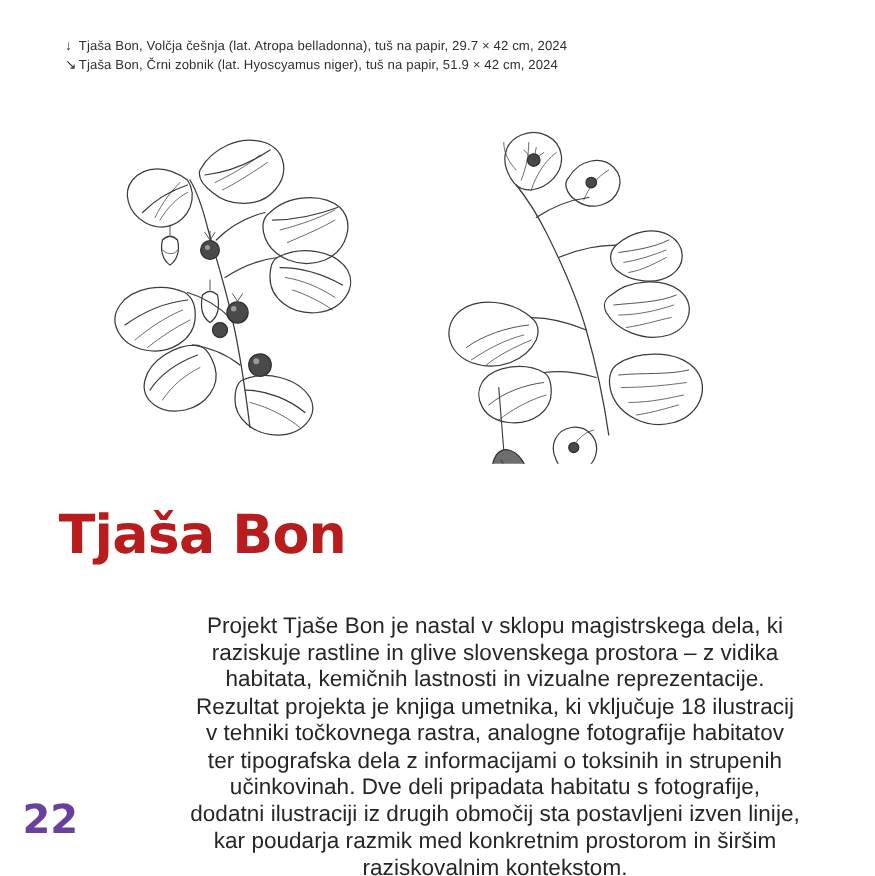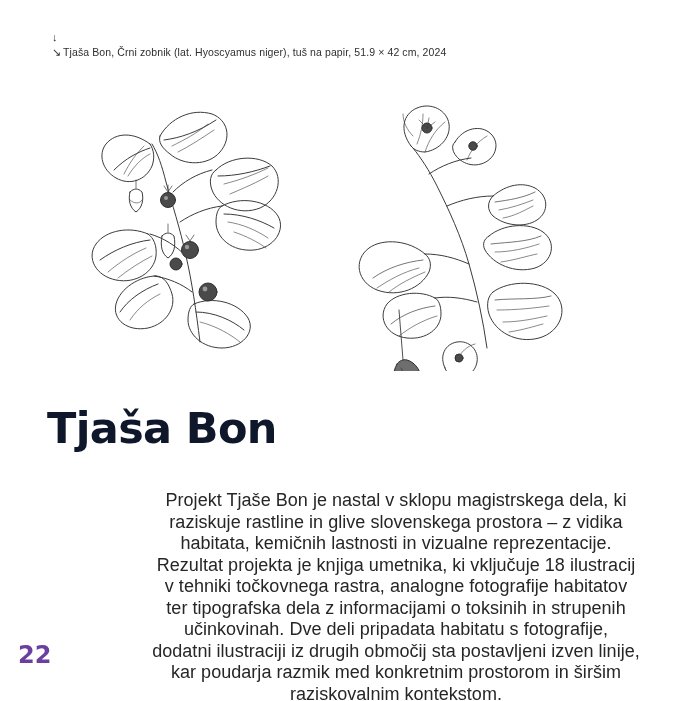--- a/index.html
+++ b/index.html
@@ -66,21 +66,21 @@
   
   .artist-title {
     position: absolute;
     left: 47px;
     top: 404px;
     font-family: "DejaVu Sans", sans-serif;
     font-weight: 700;
     font-size: 43px;
     line-height: 48px;
     letter-spacing: -0.015em;
-    color: #0f172a;
+    color: #b91c1c;
     white-space: nowrap;
   }
 
   
   .body-text {
     position: absolute;
     left: 152px;
     top: 472px;
     width: 488px;
     font-size: 18px;
@@ -90,33 +90,34 @@
     letter-spacing: 0.002em;
   }
 
   
   .page-number {
     position: absolute;
     left: 18px;
     top: 640px;
     font-family: "DejaVu Sans", sans-serif;
     font-weight: 700;
-    font-size: 24px;
+    font-size: 32px;
     line-height: 30px;
     color: #6b3fa0;
   }
 </style>
 </head>
 <body>
 
 <div class="page">
 
   <div class="captions">
     <div class="caption-line">
       <span class="caption-arrow">↓</span>
+      <span>Tjaša Bon, Volčja češnja (lat. Atropa belladonna), tuš na papir, 29.7 × 42 cm, 2024</span>
     </div>
     <div class="caption-line">
       <span class="caption-arrow">↘</span>
       <span>Tjaša Bon, Črni zobnik (lat. Hyoscyamus niger), tuš na papir, 51.9 × 42 cm, 2024</span>
     </div>
   </div>
 
   <div class="illustrations">
 
     <div class="plate left">

